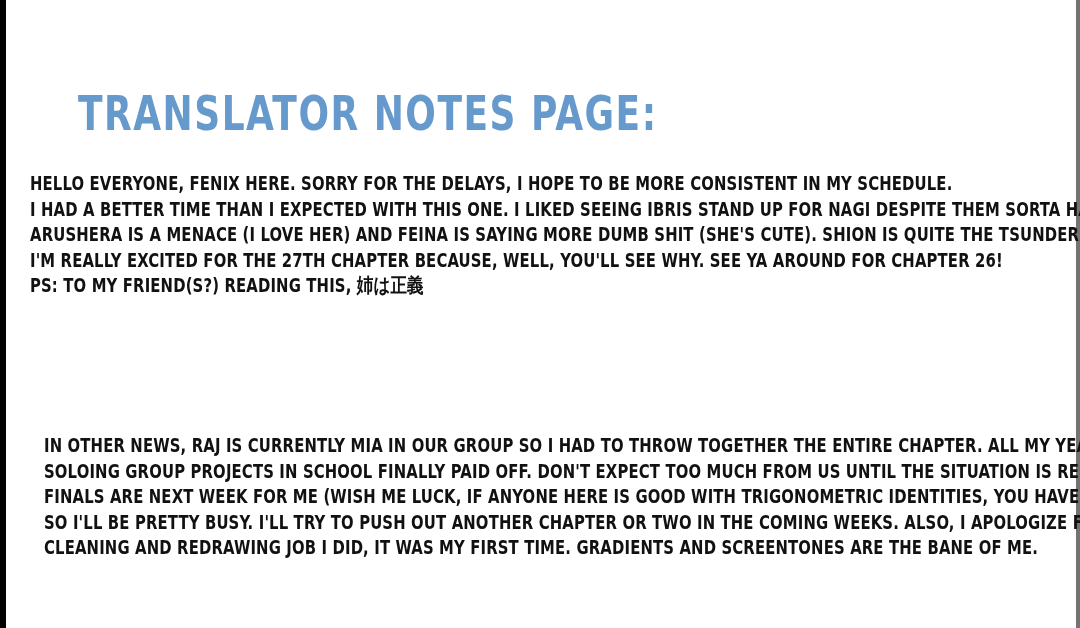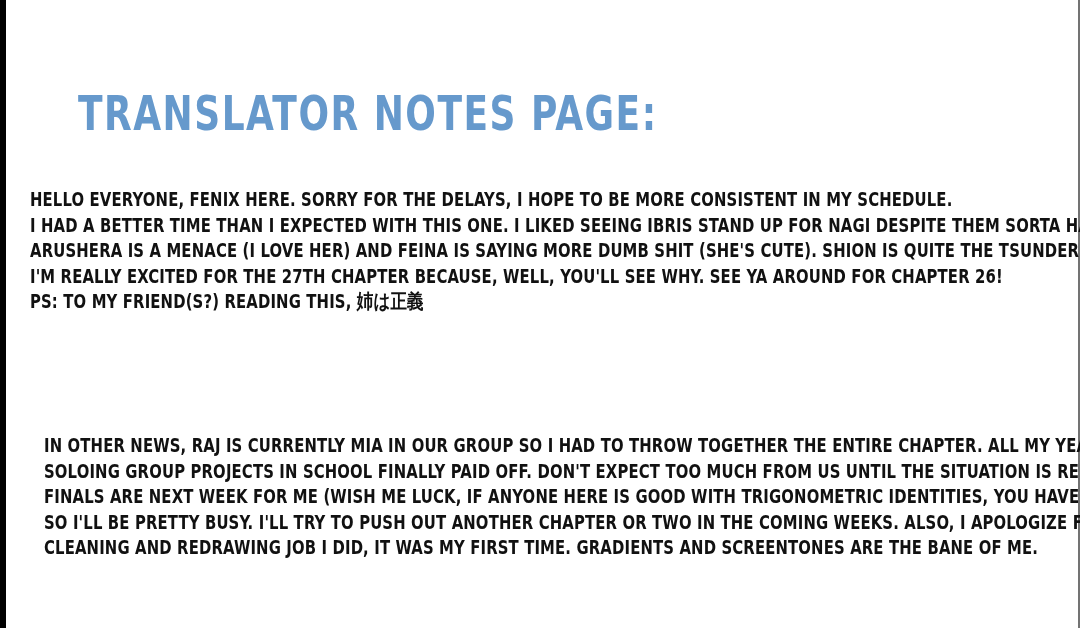--- a/index.html
+++ b/index.html
@@ -12,21 +12,21 @@
     height: 628px;
     position: relative;
     overflow: hidden;
     font-family: "Liberation Sans", sans-serif;
   }
   .page {
     position: absolute;
     inset: 0;
     background: #ffffff;
     border-left: 6px solid #000000;
-    border-right: 2px solid #737373;
+    border-right: 4px solid #737373;
     box-sizing: border-box;
   }
   .page-title {
     position: absolute;
     left: 72px;
     top: 86px;
     font-size: 40px;
     font-weight: bold;
     letter-spacing: 1.5px;
     color: #6699cc;
@@ -47,21 +47,21 @@
   }
   .block .line {
     display: block;
     transform: scaleY(1.22);
     transform-origin: left center;
     white-space: nowrap;
     margin-bottom: 9px;
   }
   #notes-block {
     left: 24px;
-    top: 192px;
+    top: 176px;
     width: 1040px;
   }
   #news-block {
     left: 38px;
     top: 438px;
     width: 1020px;
   }
 </style>
 </head>
 <body>

